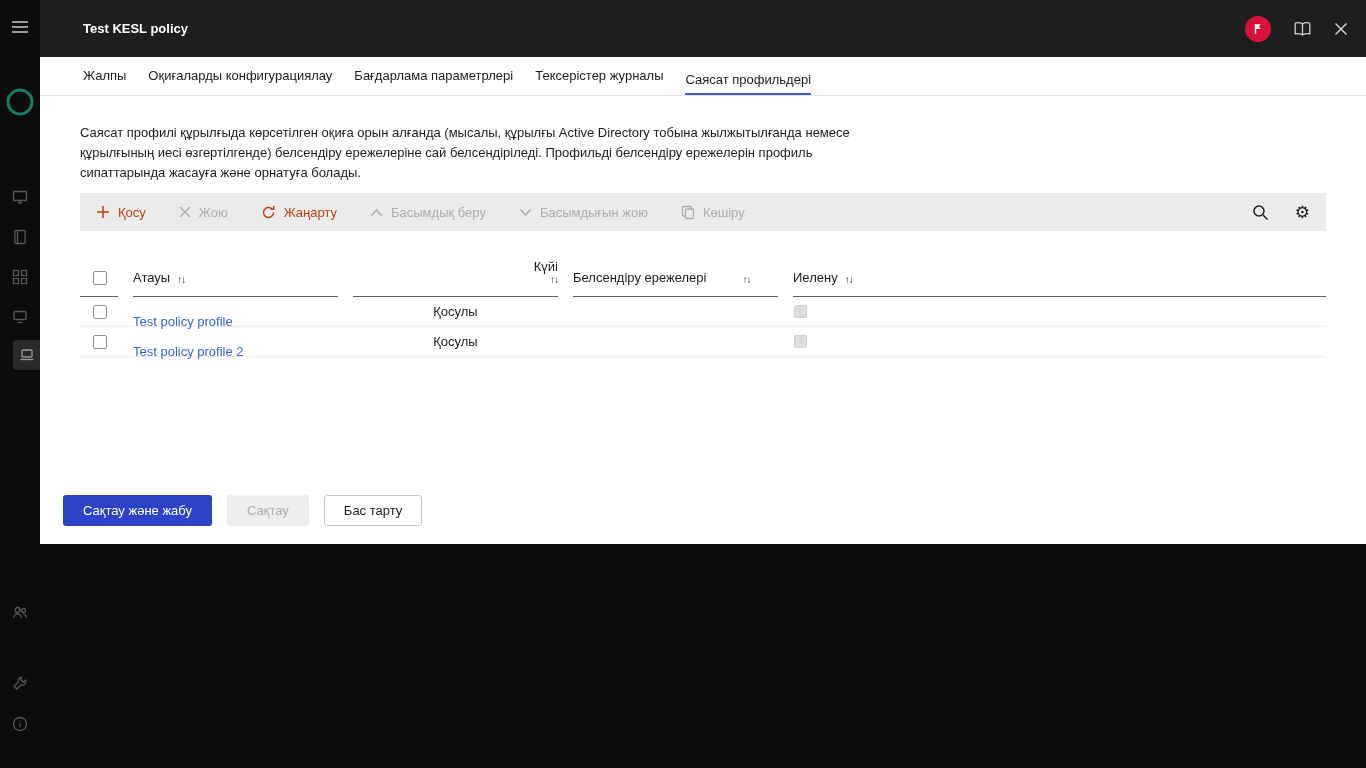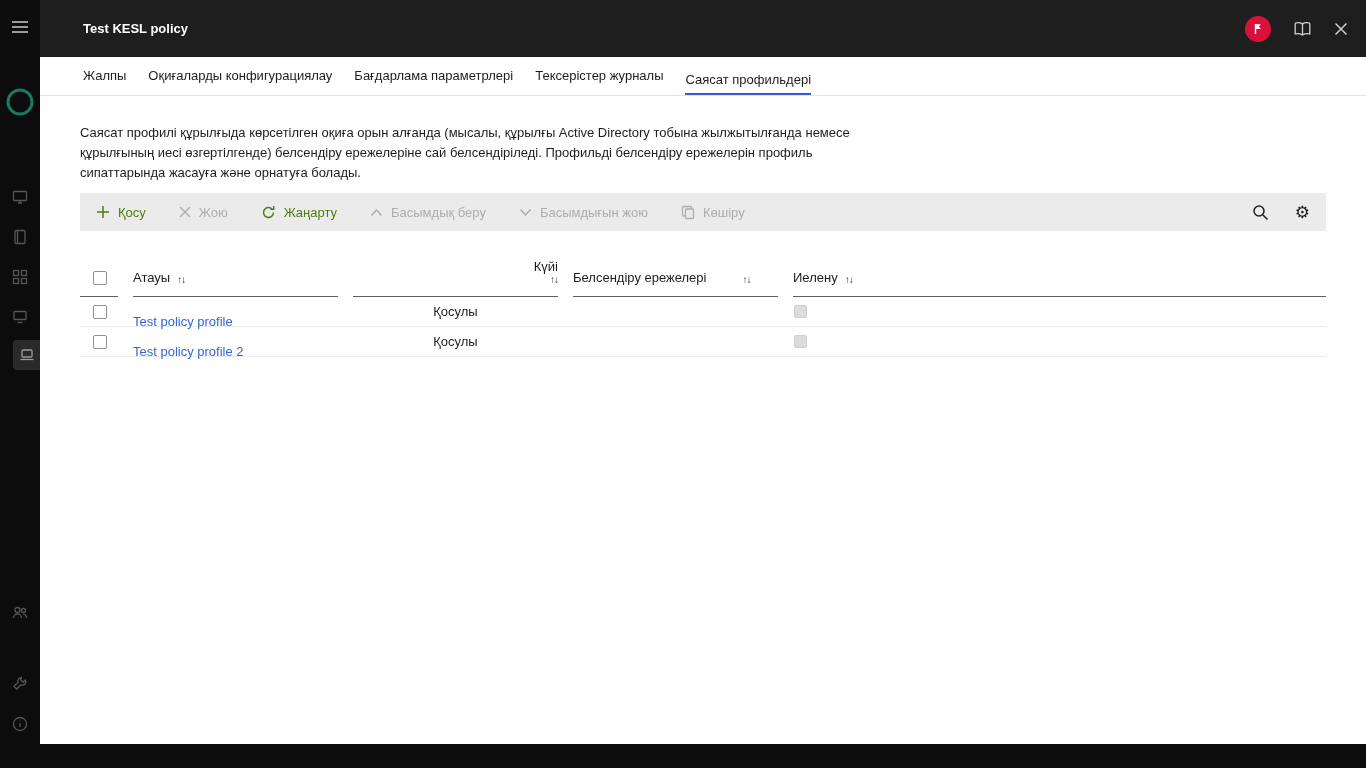--- a/index.html
+++ b/index.html
@@ -1,18 +1,18 @@
 <!DOCTYPE html>
 <html><head>
 <meta charset="utf-8">
 <style>
   * { margin:0; padding:0; box-sizing:border-box; }
   html,body { width:1366px; height:768px; overflow:hidden; }
   body { font-family:"Liberation Sans", sans-serif; font-size:13px; color:#1d1d1d; background:#0c0c0c; }
-  .app { position:relative; width:1366px; height:744px;padding-left:14px; }
+  .app { position:relative; width:1366px; height:544px;padding-left:14px; }
 
   
   .rail { position:absolute; left:0; top:0; width:40px; height:100%; background:#0c0c0c; }
   .rail-item { position:absolute; left:0; width:40px; display:flex; justify-content:center; color:#565656; cursor:pointer; }
   .rail-item svg { display:block; }
   .rail-sel { position:absolute; left:13px; width:27px; height:30px; background:#2a2a2a; border-radius:4px 0 0 4px; display:flex; align-items:center; justify-content:center; color:#9a9a9a; cursor:pointer; }
 
   
   .panel { position:absolute; left:40px; top:0; right:0; bottom:0; background:#fff; display:flex; flex-direction:column; }
 
@@ -23,21 +23,21 @@
   .icon-btn { color:#cfcfcf; display:flex; align-items:center; cursor:pointer; }
 
   .tabs { height:39px; border-bottom:1px solid #e4e4e4; display:flex; gap:22px; padding:0 43px; flex:none; }
   .tab { display:flex; align-items:center; border-bottom:2px solid transparent; cursor:pointer; white-space:nowrap; }
   .tab.active { border-bottom-color:#3c56df;margin-top:8px; }
 
   .content { flex:1; padding:27px 40px 0 40px; overflow:hidden; }
   .desc { line-height:20px; max-width:820px; margin-bottom:10px; }
 
   .toolbar { height:38px; background:#ebebeb; display:flex; align-items:center; gap:33px; padding:0 16px; }
-  .tbtn { display:flex; align-items:center; gap:8px; cursor:pointer; color:#4d7c0f; white-space:nowrap; }
+  .tbtn { display:flex; align-items:center; gap:8px; cursor:pointer; color:#c2410c; white-space:nowrap; }
   .tbtn.disabled { color:#adadad; cursor:default; }
   .tool-icons { margin-left:auto; display:flex; align-items:center; gap:26px; }
   .gear { font-size:17px; line-height:1; color:#1d1d1d; cursor:pointer; }
   .search { color:#1d1d1d; cursor:pointer; display:flex; }
 
   .thead { display:flex; margin-top:16px; }
   .th { border-bottom:1px solid #5f5f5f; padding:12px 0 11px 0; display:flex; align-items:flex-end; margin-right:15px; cursor:pointer; }
   .sort { font-size:10px; letter-spacing:-1px; margin-left:7px; color:#2a2a2a; }
   .col-check { width:38px; }
   .col-name { width:205px; }
@@ -266,15 +266,20 @@
         <div class="td col-state">Қосулы</div>
         <div class="td col-rules"></div>
         <div class="td col-owner">
           <span class="cb-dis"></span>
         </div>
       </div>
 
 
     </main>
 
+    <footer class="actions">
+      <button class="btn btn-primary">Сақтау және жабу</button>
+      <button class="btn btn-disabled">Сақтау</button>
+      <button class="btn btn-outline">Бас тарту</button>
+    </footer>
 
   </div>
 </div>
 
 </body></html>

